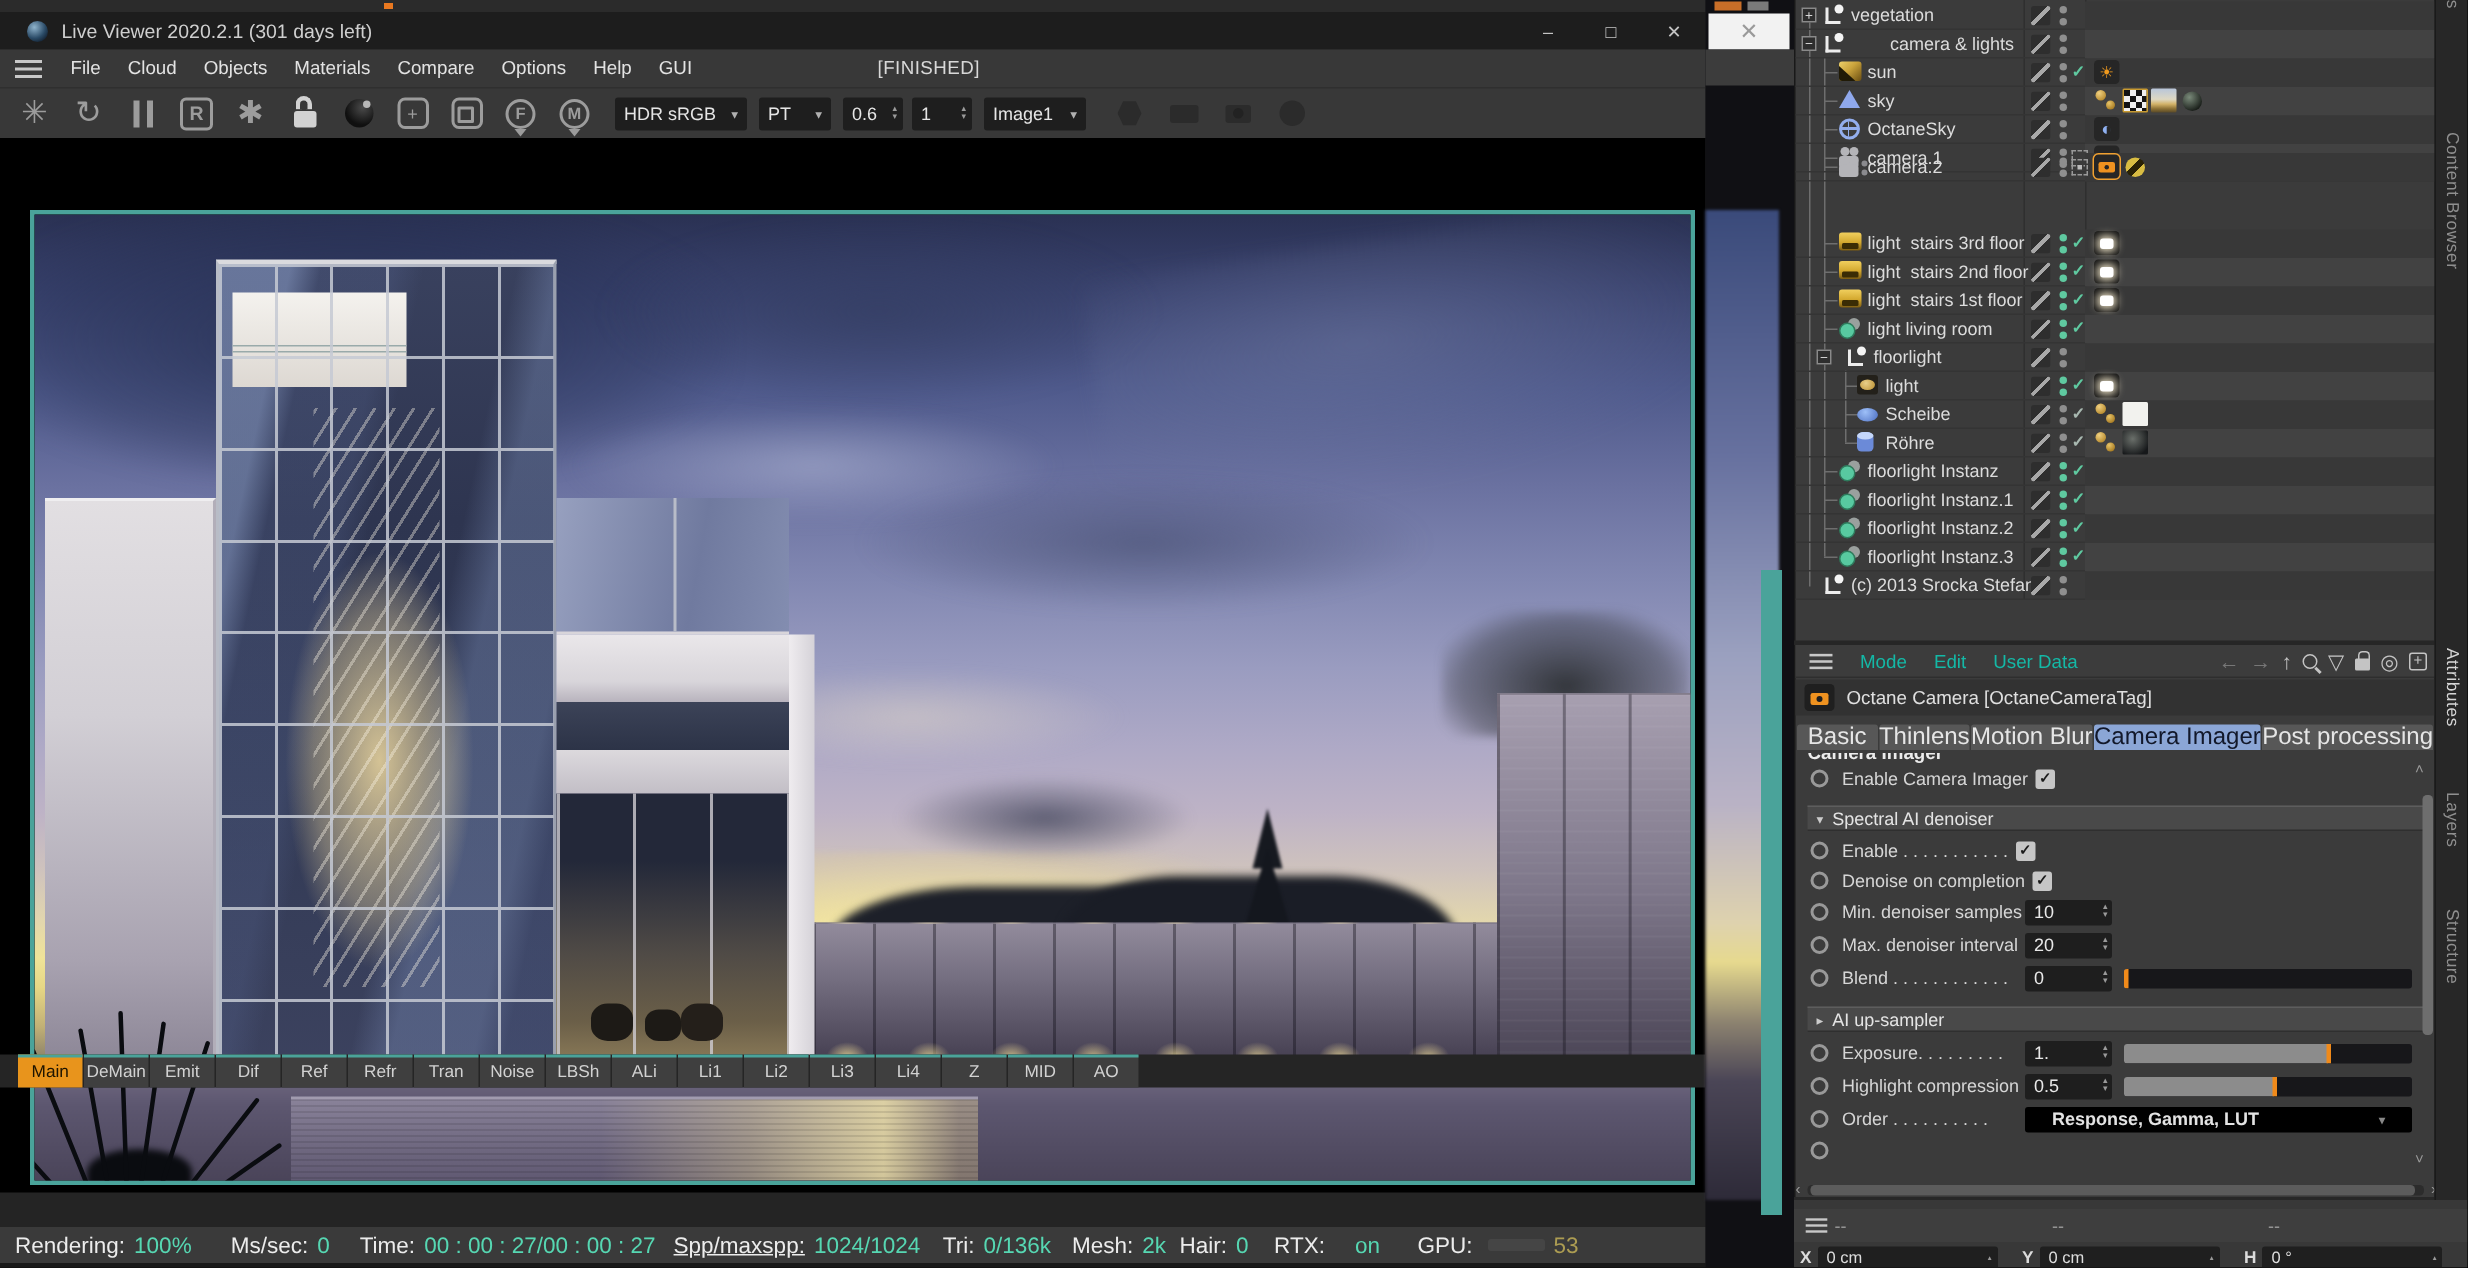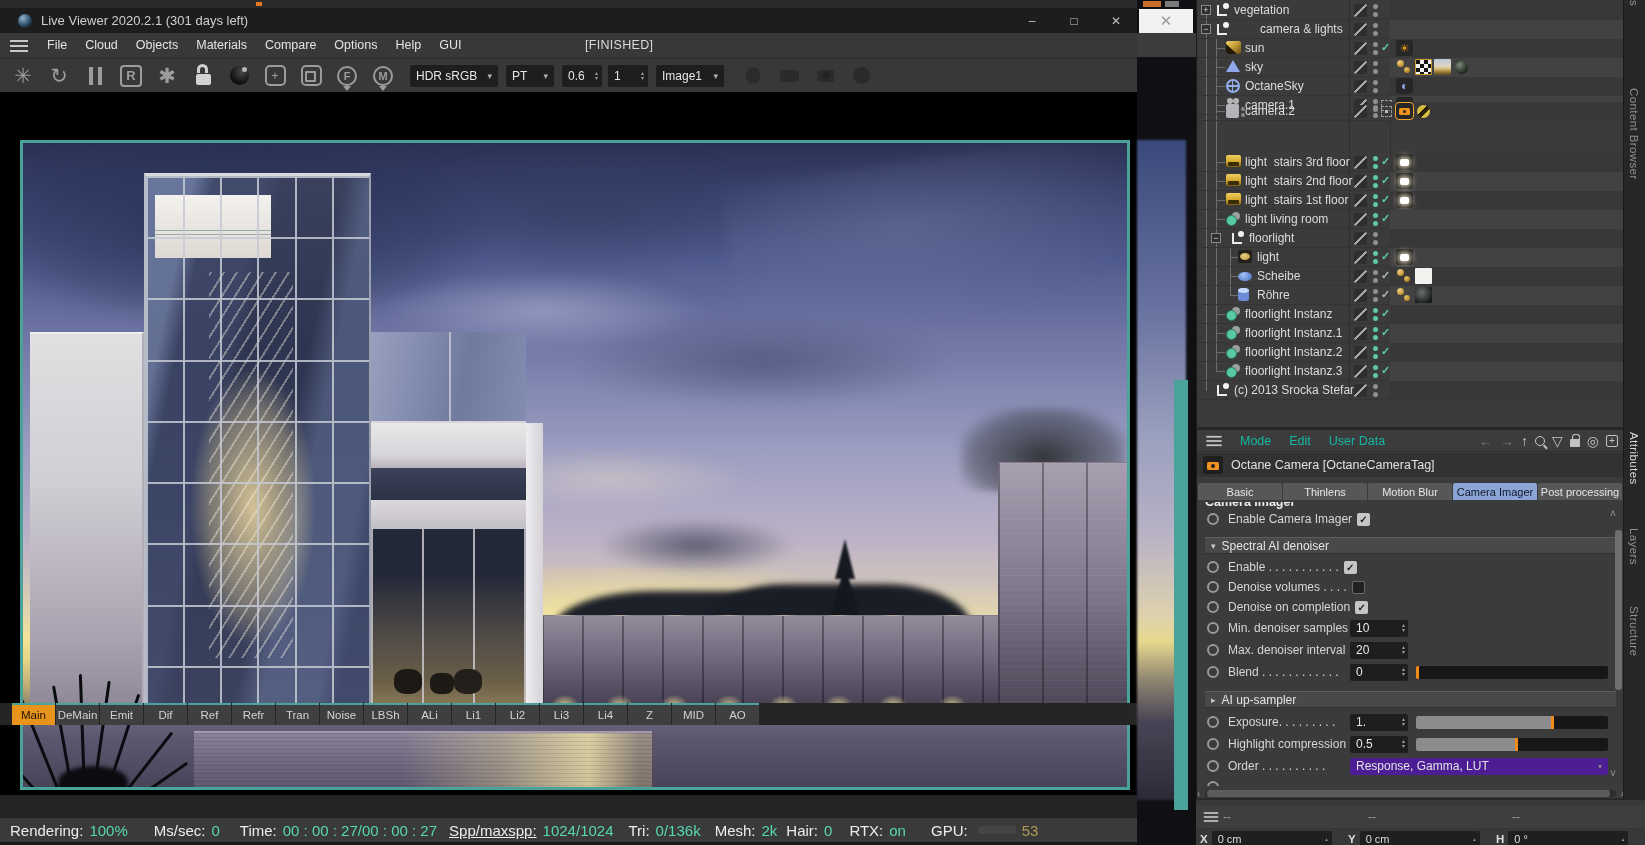--- a/index.html
+++ b/index.html
@@ -224,37 +224,37 @@
   .mini-search::after { content:''; position:absolute; right:-4px; bottom:-3px; width:5px; height:1.5px; background:#c4c4c4; transform:rotate(45deg); }
   .mini-lock { width:10px; height:8px; background:#c4c4c4; border-radius:1px; position:relative; margin-top:4px; }
   .mini-lock::before { content:''; position:absolute; top:-5px; left:2px; width:6px; height:5px; border:1.5px solid #c4c4c4; border-bottom:none; border-radius:3px 3px 0 0; }
   .mini-plusbox { width:12px; height:12px; border:1.5px solid #c4c4c4; border-radius:2px; display:flex; align-items:center; justify-content:center; font-size:10px; color:#c4c4c4; }
   #am-objrow { position:absolute; left:0; top:23px; width:427px; height:24px; background:#323232; display:flex; align-items:center; }
   .cam-chip { width:20px; height:18px; margin-left:6px; background:#1f1f1f; border-radius:3px; position:relative; }
   .cam-chip::before { content:''; position:absolute; left:4px; top:6px; width:12px; height:8px; border-radius:1.5px; background:#ef9220; }
   .cam-chip::after { content:''; position:absolute; left:8px; top:8px; width:4px; height:4px; border-radius:50%; background:#1f1f1f; }
   #am-objlabel { color:#e0e0e0; font-size:12.5px; margin-left:8px; }
   #amTabs { position:absolute; left:1px; top:53px; width:425px; height:17px; display:flex; }
-  .am-tab { flex:1; margin-right:1px; background:#575757; color:#e6e6e6; font-size:11px; display:flex; align-items:center; justify-content:center; border-radius:2px 2px 0 0; white-space:nowrap; }
+  .am-tab { flex:1; margin-right:1px; background:#575757; color:#e6e6e6; font-size:16px; display:flex; align-items:center; justify-content:center; border-radius:2px 2px 0 0; white-space:nowrap; }
   .am-tab.active { background:#8ba6d6; color:#12182a; }
   #am-content { position:absolute; left:0; top:72px; width:427px; height:284px; overflow:hidden; }
   #am-section-title { margin:-7px 0 0 8px; color:#ececec; font-size:12.5px; font-weight:bold; line-height:14px; }
   .am-row { display:flex; align-items:center; height:20px; padding-left:10px; }
   .am-row.num { height:22px; }
   .adot { width:12px; height:12px; border:2.5px solid #999; border-radius:50%; flex:none; margin-right:9px; }
   .am-label { color:#d6d6d6; font-size:12px; white-space:pre; }
   .am-label.fixed { width:122px; flex:none; }
   .cb { width:13px; height:13px; border-radius:2px; margin-left:5px; flex:none; display:flex; align-items:center; justify-content:center; }
   .cb.on { background:#c6c6c6; color:#1b1b1b; font-size:10px; font-weight:bold; }
   .cb.off { background:#202020; border:1px solid #6a6a6a; }
   .numbox { width:58px; height:17px; background:#1e1e1e; border-radius:2px; display:flex; align-items:center; justify-content:space-between; padding:0 3px 0 6px; color:#e8e8e8; font-size:12px; flex:none; }
   .slider { position:relative; height:13px; background:#17171a; border-radius:2px; flex:1; margin:0 16px 0 8px; overflow:hidden; }
   .slider .fill { position:absolute; left:0; top:0; bottom:0; background:#8c8c8c; }
   .slider .stick { position:absolute; top:0; bottom:0; width:3px; background:#f08a1a; }
-  .ddbox { flex:1; height:17px; background:#4c1d95; border-radius:2px; margin-right:16px; display:flex; align-items:center; justify-content:space-between; padding:0 6px; color:#e3e3e3; font-size:12px; }
+  .ddbox { flex:1; height:17px; background:#000000; border-radius:2px; margin-right:16px; display:flex; align-items:center; justify-content:space-between; padding:0 18px; color:#e3e3e3; font-size:12px;font-weight:bold; }
   .ddbox .arr { color:#888; font-size:8px; }
   .am-group { display:flex; align-items:center; gap:6px; height:17px; background:#494949; border-top:1px solid #5d5d5d; border-bottom:1px solid #2f2f2f; margin:8px 8px 3px 8px; padding:0 6px; color:#e4e4e4; font-size:12px; }
   .am-group .garrow { font-size:9px; color:#ccc; }
   #am-vscroll { position:absolute; left:418px; top:100px; width:7px; height:160px; background:#6e6e6e; border-radius:3px; }
   .vchev { position:absolute; left:413px; color:#9a9a9a; font-size:10px; }
   #am-hscroll { position:absolute; left:0; top:357px; width:427px; height:12px; display:flex; align-items:center; color:#999; font-size:10px; }
   #am-hscroll .htrack { flex:1; height:7px; margin:0 5px; background:#2c2c2c; border-radius:3px; position:relative; }
   #am-hscroll .hthumb { position:absolute; left:2px; right:6px; top:0; bottom:0; background:#5c5c5c; border-radius:3px; }
   #am-divider { position:absolute; left:1196px; top:798px; width:449px; height:2px; background:#282828; }
   #am-bottom { position:absolute; left:1196px; top:800px; width:449px; height:45px; background:#383838; }
@@ -459,21 +459,21 @@
         <span class="sb-value">00 : 00 : 27/00 : 00 : 27</span>
         <span class="sb-label" style="margin-left: 12px; text-decoration: underline;">Spp/maxspp:</span>
         <span class="sb-value">1024/1024</span>
         <span class="sb-label" style="margin-left: 15px;">Tri:</span>
         <span class="sb-value">0/136k</span>
         <span class="sb-label" style="margin-left: 14px;">Mesh:</span>
         <span class="sb-value">2k</span>
         <span class="sb-label" style="margin-left: 9px;">Hair:</span>
         <span class="sb-value">0</span>
         <span class="sb-label" style="margin-left: 17px;">RTX:</span>
-        <span class="sb-value" style="margin-left: 6px;">on</span>
+        <span class="sb-value" style="margin-left: 20px;">on</span>
         <span class="sb-label" style="margin-left: 25px;">GPU:</span>
         <span class="gpu-track"></span>
         <span class="sb-value gpu">53</span>
       </div>
     <div id="lv-bottom-strip"></div>
   </div>
 
   <div id="gap">
     <div class="gi1"></div>
     <div class="gi2"></div>
@@ -731,25 +731,20 @@
             <span class="garrow">▾</span>
             <span>Spectral AI denoiser</span>
           </div>
           <div class="am-row">
             <span class="adot"></span>
             <span class="am-label">Enable . . . . . . . . . . .</span>
             <span class="cb on">✓</span>
           </div>
           <div class="am-row">
             <span class="adot"></span>
-            <span class="am-label">Denoise volumes . . . .</span>
-            <span class="cb off"></span>
-          </div>
-          <div class="am-row">
-            <span class="adot"></span>
             <span class="am-label">Denoise on completion</span>
             <span class="cb on">✓</span>
           </div>
           <div class="am-row num">
             <span class="adot"></span>
             <span class="am-label fixed">Min. denoiser samples</span>
             <span class="numbox">
               <span>10</span>
               <span class="spincol">
                 <span>▴</span>

